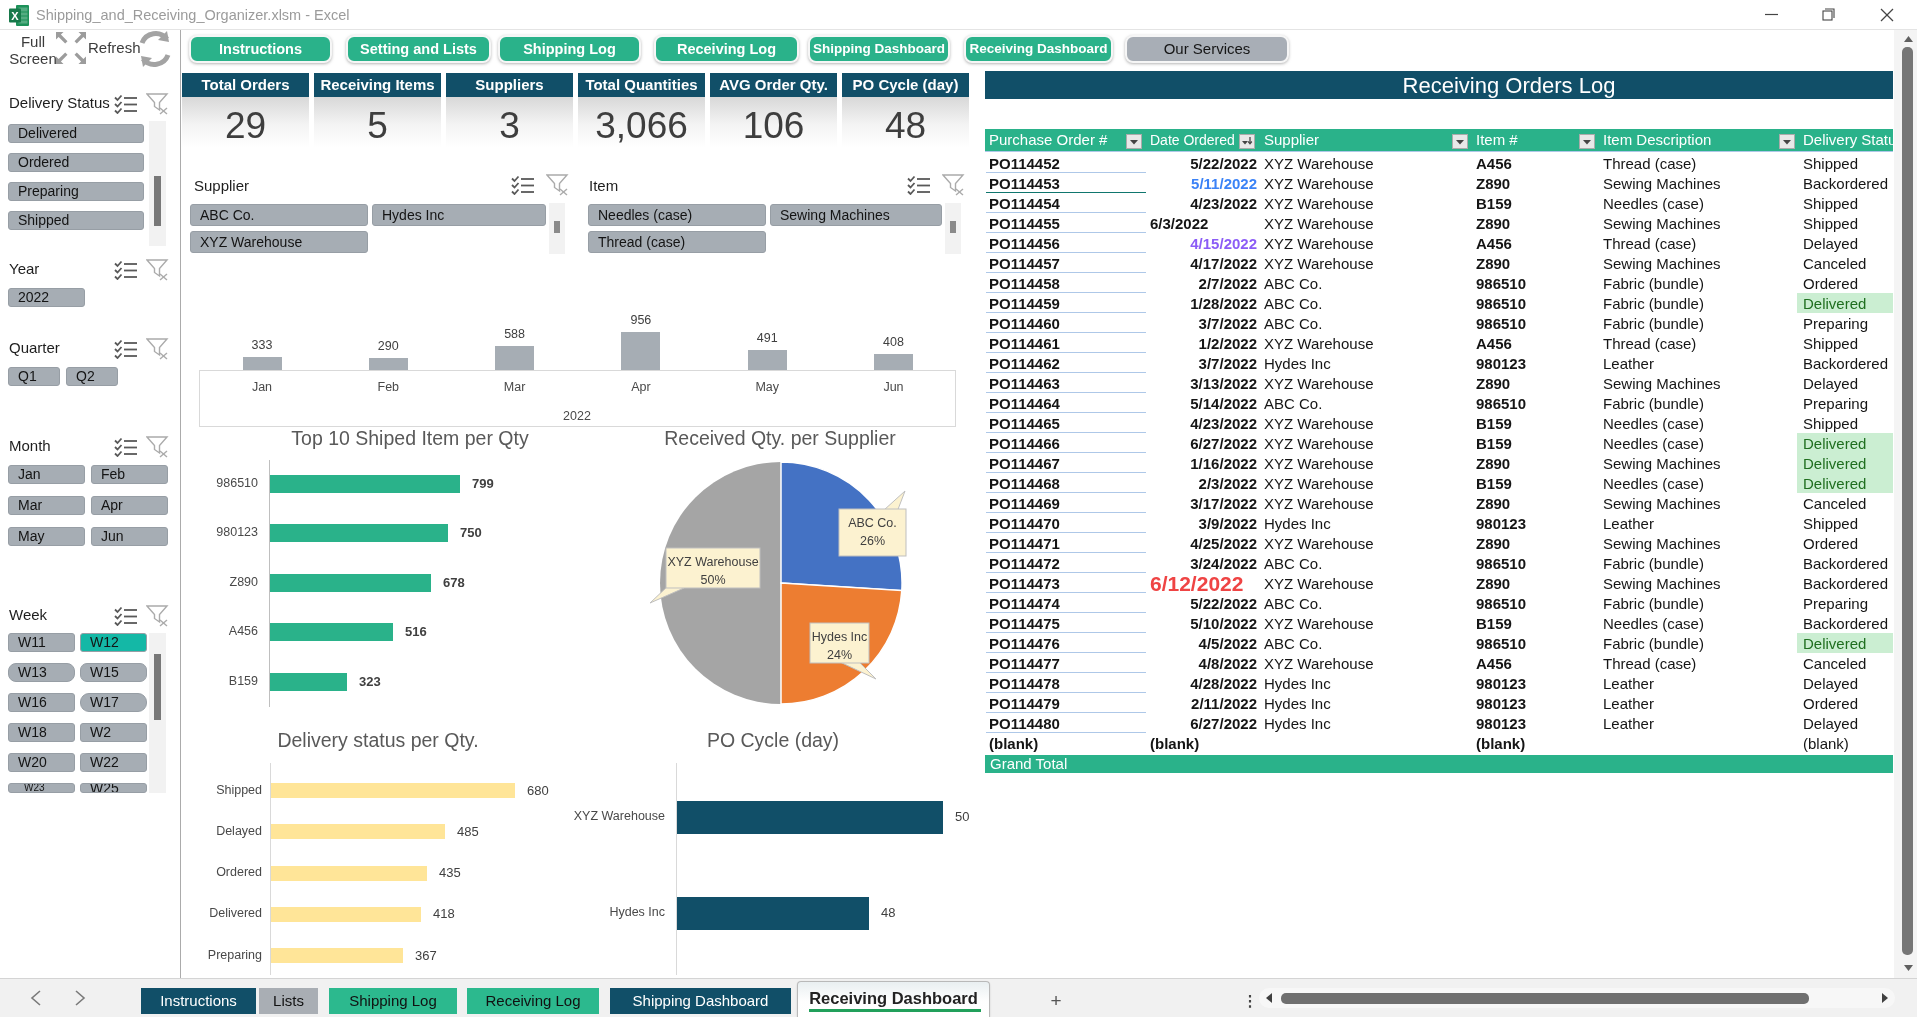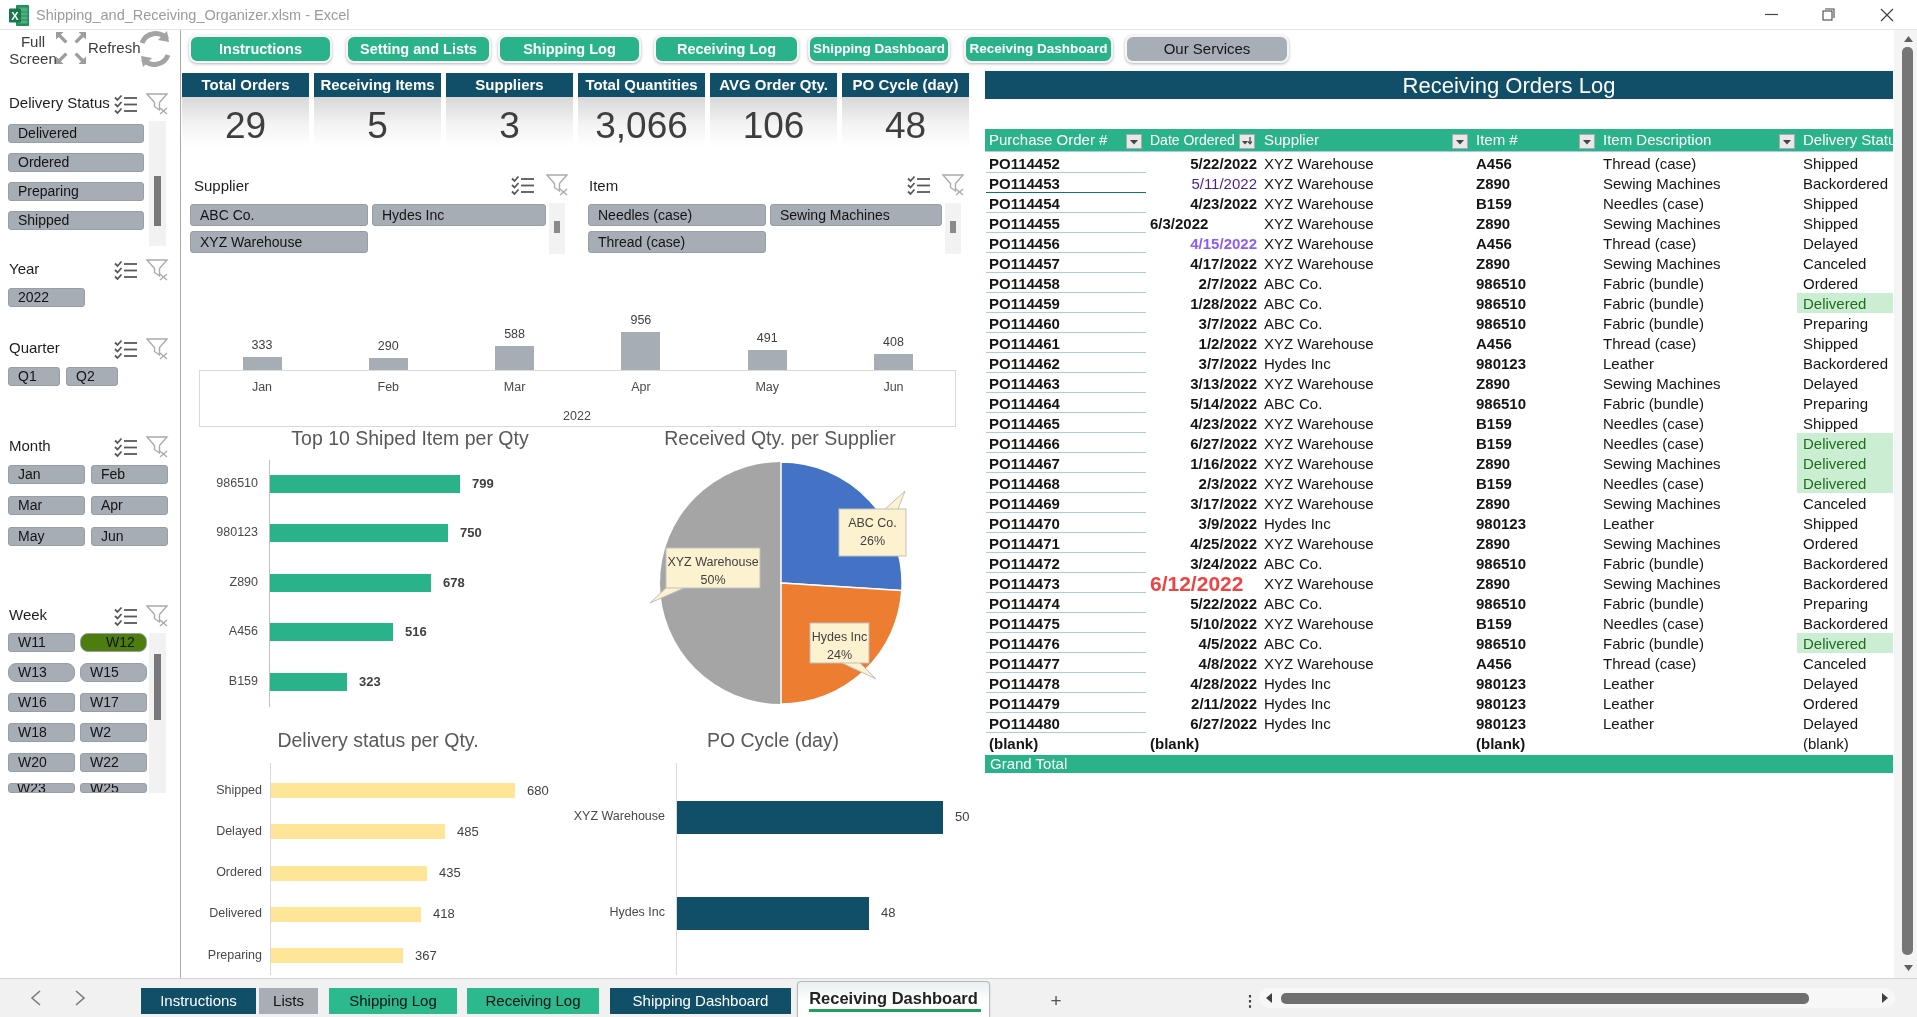--- a/index.html
+++ b/index.html
@@ -134,30 +134,30 @@
         <line x1="11" y1="17" x2="24" y2="17"></line>
 </g>
     </svg>
 <svg class="a" style="left:146px;top:605px" width="24" height="22" viewBox="0 0 24 22">
 <path d="M1 1 L21 1 L13.5 9.5 L13.5 17 L8.5 13.5 L8.5 9.5 Z" fill="none" stroke="#ABABAB" stroke-width="1.4"></path>
 <line x1="14" y1="15" x2="21" y2="21" stroke="#ABABAB" stroke-width="1.4"></line>
 <line x1="21" y1="15" x2="14" y2="21" stroke="#ABABAB" stroke-width="1.4"></line>
 </svg>
 <div class="a" style="left:8px;top:631px;width:140px;height:162px;overflow:hidden"></div>
 <div class="a" style="left:8px;top:633px;width:67px;height:19px;background:#A6ADB4;border:1px solid #979EA5;border-radius:3px;font-size:14px;color:#141414;line-height:17px;padding-left:9px;overflow:hidden">W11</div>
-<div class="a" style="left:80px;top:633px;width:67px;height:19px;background:#4d7c0f;border:1px solid #979EA5;border-radius:8px;font-size:14px;color:#141414;line-height:17px;padding-left:25px;overflow:hidden">W12</div>
+<div class="a" style="left:80px;top:633px;width:67px;height:19px;background:#14b8a6;border:1px solid #979EA5;border-radius:3px;font-size:14px;color:#141414;line-height:17px;padding-left:9px;overflow:hidden">W12</div>
 <div class="a" style="left:8px;top:663px;width:67px;height:19px;background:#A6ADB4;border:1px solid #979EA5;border-radius:8px;font-size:14px;color:#141414;line-height:17px;padding-left:9px;overflow:hidden">W13</div>
 <div class="a" style="left:80px;top:663px;width:67px;height:19px;background:#A6ADB4;border:1px solid #979EA5;border-radius:7px;font-size:14px;color:#141414;line-height:17px;padding-left:9px;overflow:hidden">W15</div>
 <div class="a" style="left:8px;top:693px;width:67px;height:19px;background:#A6ADB4;border:1px solid #979EA5;border-radius:3px;font-size:14px;color:#141414;line-height:17px;padding-left:9px;overflow:hidden">W16</div>
-<div class="a" style="left:80px;top:693px;width:67px;height:19px;background:#A6ADB4;border:1px solid #979EA5;border-radius:3px;font-size:14px;color:#141414;line-height:17px;padding-left:9px;overflow:hidden">W17</div>
+<div class="a" style="left:80px;top:693px;width:67px;height:19px;background:#A6ADB4;border:1px solid #979EA5;border-radius:9px;font-size:14px;color:#141414;line-height:17px;padding-left:9px;overflow:hidden">W17</div>
 <div class="a" style="left:8px;top:723px;width:67px;height:19px;background:#A6ADB4;border:1px solid #979EA5;border-radius:3px;font-size:14px;color:#141414;line-height:17px;padding-left:9px;overflow:hidden">W18</div>
 <div class="a" style="left:80px;top:723px;width:67px;height:19px;background:#A6ADB4;border:1px solid #979EA5;border-radius:3px;font-size:14px;color:#141414;line-height:17px;padding-left:9px;overflow:hidden">W2</div>
 <div class="a" style="left:8px;top:753px;width:67px;height:19px;background:#A6ADB4;border:1px solid #979EA5;border-radius:3px;font-size:14px;color:#141414;line-height:17px;padding-left:9px;overflow:hidden">W20</div>
 <div class="a" style="left:80px;top:753px;width:67px;height:19px;background:#A6ADB4;border:1px solid #979EA5;border-radius:3px;font-size:14px;color:#141414;line-height:17px;padding-left:9px;overflow:hidden">W22</div>
-<div class="a" style="left:8px;top:783px;width:67px;height:10px;background:#A6ADB4;border:1px solid #979EA5;border-radius:3px;font-size:14px;color:#141414;line-height:8px;padding-left:8px;overflow:hidden">W23</div>
+<div class="a" style="left:8px;top:783px;width:67px;height:10px;background:#A6ADB4;border:1px solid #979EA5;border-radius:3px;font-size:10px;color:#141414;line-height:8px;padding-left:15px;overflow:hidden">W23</div>
 <div class="a" style="left:80px;top:783px;width:67px;height:10px;background:#A6ADB4;border:1px solid #979EA5;border-radius:3px;font-size:14px;color:#141414;line-height:8px;padding-left:9px;overflow:hidden">W25</div>
 <div class="a" style="left:149px;top:633px;width:17px;height:160px;background:#F2F2F2"></div>
 <div class="a" style="left:154px;top:654px;width:7px;height:66px;background:#787878"></div>
 <div class="a" style="left:189px;top:35px;width:143px;height:28px;background:#2AB28A;border:2px solid #F6F6F6;border-radius:8px;box-shadow:0 1px 3px rgba(120,120,120,.55);font-size:14.5px;font-weight:bold;color:#fff;text-align:center;line-height:24px;white-space:nowrap">Instructions</div>
 <div class="a" style="left:346px;top:35px;width:145px;height:28px;background:#2AB28A;border:2px solid #F6F6F6;border-radius:8px;box-shadow:0 1px 3px rgba(120,120,120,.55);font-size:14.5px;font-weight:bold;color:#fff;text-align:center;line-height:24px;white-space:nowrap">Setting and Lists</div>
 <div class="a" style="left:498px;top:35px;width:143px;height:28px;background:#2AB28A;border:2px solid #F6F6F6;border-radius:8px;box-shadow:0 1px 3px rgba(120,120,120,.55);font-size:14.5px;font-weight:bold;color:#fff;text-align:center;line-height:24px;white-space:nowrap">Shipping Log</div>
 <div class="a" style="left:654px;top:35px;width:145px;height:28px;background:#2AB28A;border:2px solid #F6F6F6;border-radius:8px;box-shadow:0 1px 3px rgba(120,120,120,.55);font-size:14.5px;font-weight:bold;color:#fff;text-align:center;line-height:24px;white-space:nowrap">Receiving Log</div>
 <div class="a" style="left:808px;top:35px;width:142px;height:28px;background:#2AB28A;border:2px solid #F6F6F6;border-radius:8px;box-shadow:0 1px 3px rgba(120,120,120,.55);font-size:13.5px;font-weight:bold;color:#fff;text-align:center;line-height:24px;white-space:nowrap">Shipping Dashboard</div>
 <div class="a" style="left:964px;top:35px;width:149px;height:28px;background:#2AB28A;border:2px solid #F6F6F6;border-radius:8px;box-shadow:0 1px 3px rgba(120,120,120,.55);font-size:13.5px;font-weight:bold;color:#fff;text-align:center;line-height:24px;white-space:nowrap">Receiving Dashboard</div>
 <div class="a" style="left:1125px;top:35px;width:164px;height:28px;background:#A8AEB6;border:2px solid #F6F6F6;border-radius:8px;box-shadow:0 1px 3px rgba(120,120,120,.55);font-size:15px;color:#161616;text-align:center;line-height:24px;white-space:nowrap">Our Services</div>
@@ -333,21 +333,21 @@
 <rect x="0.5" y="0.5" width="15" height="14" fill="#E8E8E8" stroke="#ABABAB"></rect>
       <path d="M4 6 L12 6 L8 10.5 Z" fill="#444"></path>
     </svg>
 <div class="a" style="left:986px;top:153px;width:160px;height:20px;border-bottom:1px solid #AEC8E8;font-size:15px;font-weight:bold;color:#151515;line-height:21px;padding-left:3px">PO114452</div>
 <div class="a" style="left:1150px;top:153px;width:107px;height:20px;font-size:15px;font-weight:bold;color:#151515;line-height:21px;text-align:right">5/22/2022</div>
 <div class="a" style="left:1264px;top:153px;width:185px;height:20px;font-size:15px;color:#151515;line-height:21px">XYZ Warehouse</div>
 <div class="a" style="left:1476px;top:153px;width:100px;height:20px;font-size:15px;font-weight:bold;color:#151515;line-height:21px">A456</div>
 <div class="a" style="left:1603px;top:153px;width:175px;height:20px;font-size:15px;color:#151515;line-height:21px">Thread (case)</div>
 <div class="a" style="left:1803px;top:153px;width:97px;height:20px;font-size:15px;color:#151515;line-height:21px">Shipped</div>
 <div class="a" style="left:986px;top:173px;width:160px;height:20px;border-bottom:1px solid #0f766e;font-size:15px;font-weight:bold;color:#151515;line-height:21px;padding-left:3px">PO114453</div>
-<div class="a" style="left:1150px;top:173px;width:107px;height:20px;font-size:15px;font-weight:normal;color:#4c1d95;line-height:21px;text-align:right">5/11/2022</div>
+<div class="a" style="left:1150px;top:173px;width:107px;height:20px;font-size:15px;font-weight:bold;color:#3b82f6;line-height:21px;text-align:right">5/11/2022</div>
 <div class="a" style="left:1264px;top:173px;width:185px;height:20px;font-size:15px;color:#151515;line-height:21px">XYZ Warehouse</div>
 <div class="a" style="left:1476px;top:173px;width:100px;height:20px;font-size:15px;font-weight:bold;color:#151515;line-height:21px">Z890</div>
 <div class="a" style="left:1603px;top:173px;width:175px;height:20px;font-size:15px;color:#151515;line-height:21px">Sewing Machines</div>
 <div class="a" style="left:1803px;top:173px;width:97px;height:20px;font-size:15px;color:#151515;line-height:21px">Backordered</div>
 <div class="a" style="left:986px;top:193px;width:160px;height:20px;border-bottom:1px solid #AEC8E8;font-size:15px;font-weight:bold;color:#151515;line-height:21px;padding-left:3px">PO114454</div>
 <div class="a" style="left:1150px;top:193px;width:107px;height:20px;font-size:15px;font-weight:bold;color:#151515;line-height:21px;text-align:right">4/23/2022</div>
 <div class="a" style="left:1264px;top:193px;width:185px;height:20px;font-size:15px;color:#151515;line-height:21px">XYZ Warehouse</div>
 <div class="a" style="left:1476px;top:193px;width:100px;height:20px;font-size:15px;font-weight:bold;color:#151515;line-height:21px">B159</div>
 <div class="a" style="left:1603px;top:193px;width:175px;height:20px;font-size:15px;color:#151515;line-height:21px">Needles (case)</div>
 <div class="a" style="left:1803px;top:193px;width:97px;height:20px;font-size:15px;color:#151515;line-height:21px">Shipped</div>

